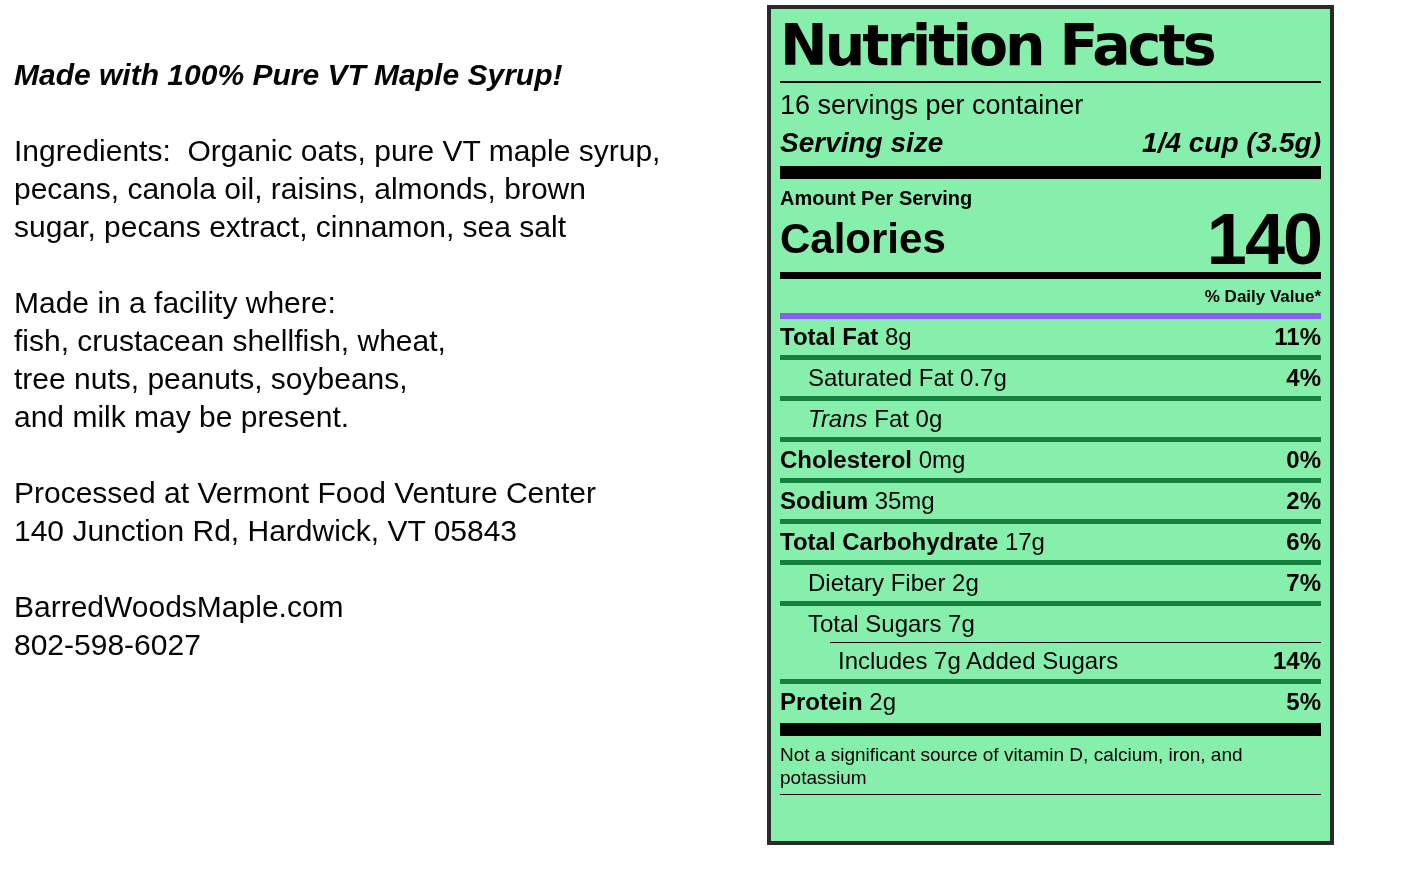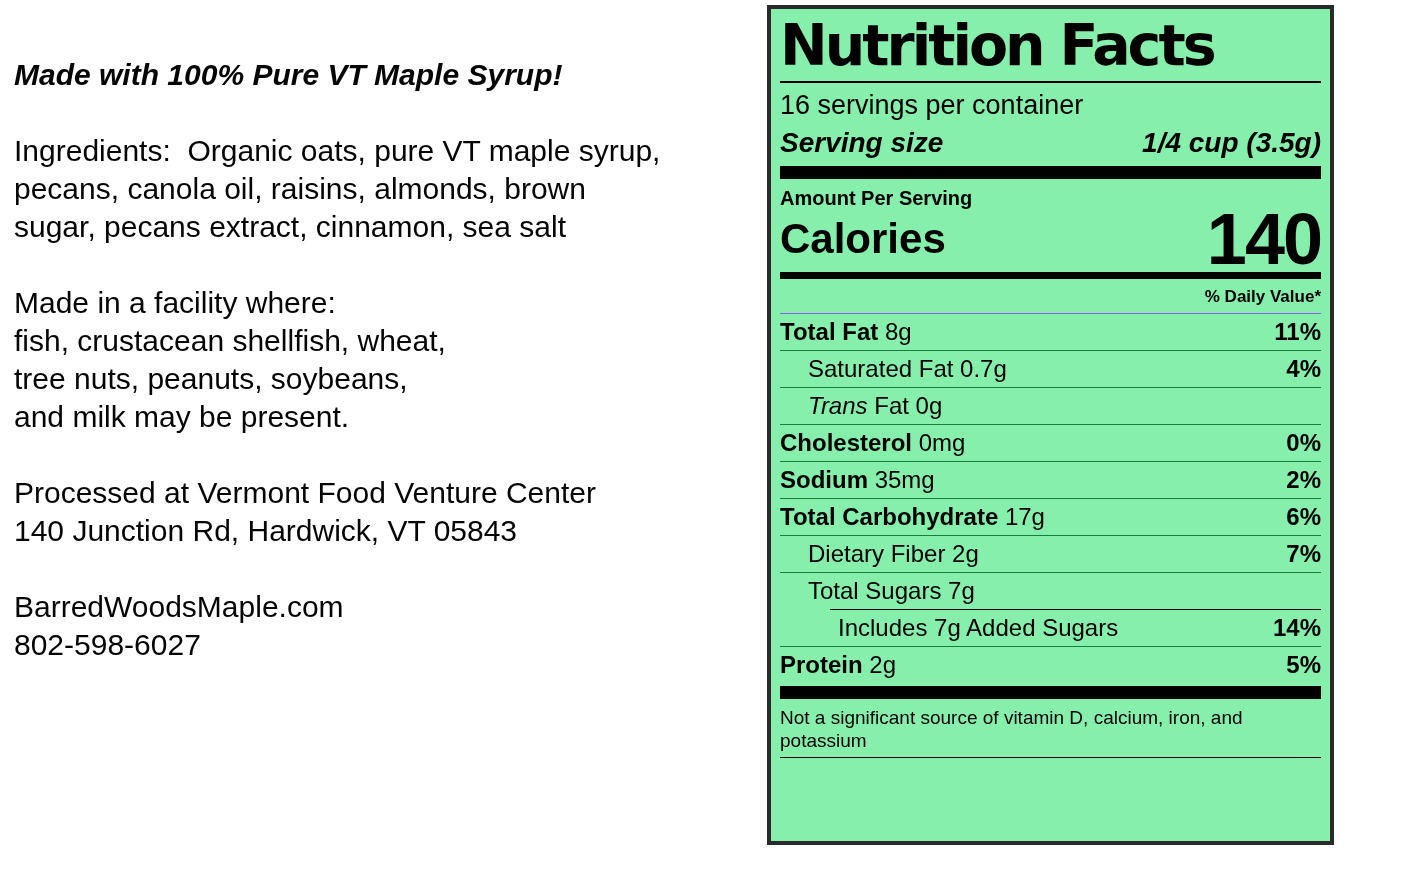--- a/index.html
+++ b/index.html
@@ -91,30 +91,30 @@
     font-weight: bold;
     line-height: 58px;
     letter-spacing: -2px;
   }
   .nf-dv-header {
     text-align: right;
     font-size: 17px;
     font-weight: bold;
     line-height: 20px;
     padding: 5px 0 6px 0;
-    border-bottom: 1px solid #8b5cf6;
+    border-bottom: 6px solid #8b5cf6;
   }
 
   .nf-row {
     display: flex;
     justify-content: space-between;
     font-size: 24px;
     line-height: 28px;
     padding: 4px 0;
-    border-bottom: 1px solid #15803d;
+    border-bottom: 5px solid #15803d;
   }
   .nf-row .nm b { font-weight: normal; }
   .nf-row.boldname .nm b { font-weight: bold; }
   .nf-row.ind1 { padding-left: 28px; }
   .nf-row.ind2 { padding-left: 58px; gap: 19px; }
   .nf-row.norule { border-bottom: none; }
   .nf-dv { font-weight: bold; }
   .rule-partial {
     border-top: 1px solid #000;
     margin-left: 50px;

